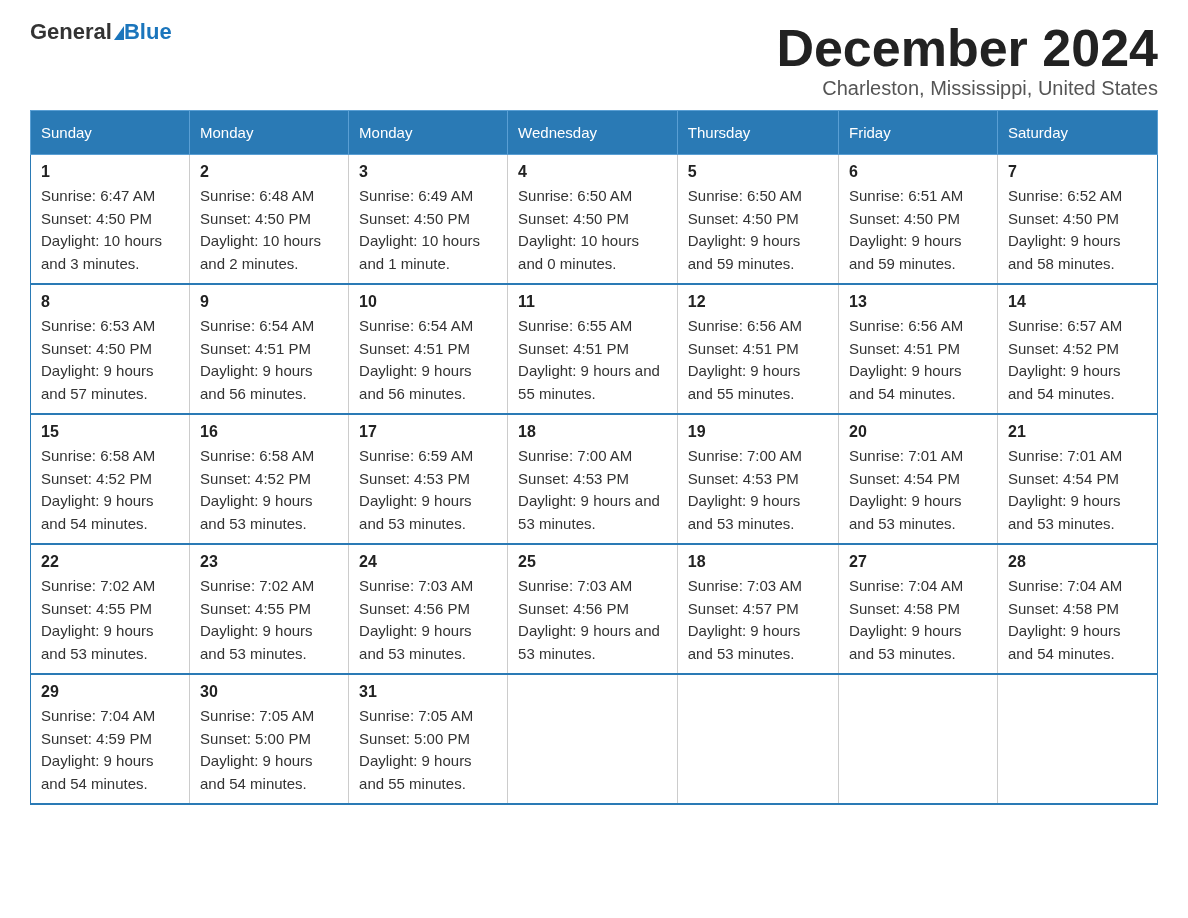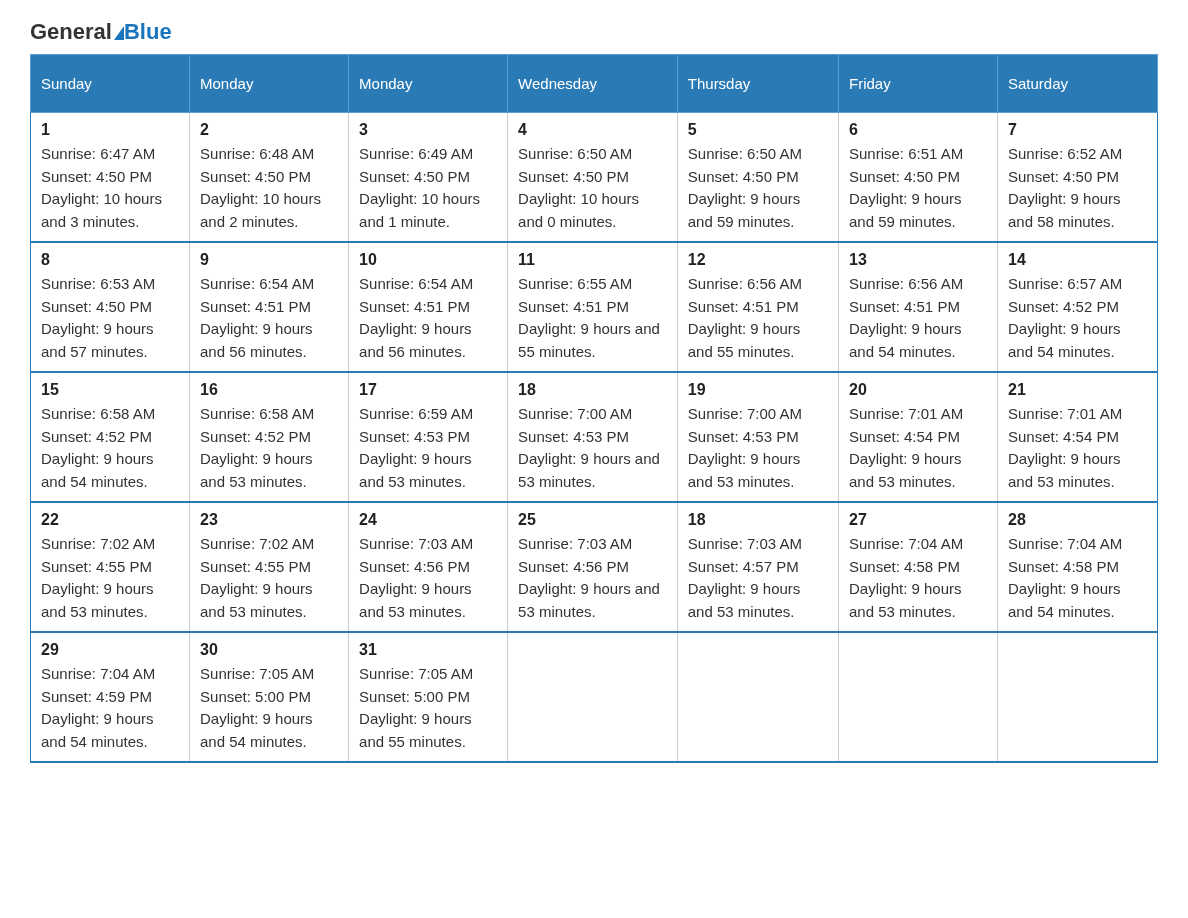--- a/index.html
+++ b/index.html
@@ -53,21 +53,21 @@
       border-collapse: collapse;
       margin-top: 8px;
     }
     thead tr {
       background-color: #2a7ab5;
     }
     thead th {
       color: #fff;
       font-size: 15px;
       font-weight: normal;
-      padding: 20px 10px;
+      padding: 13px 10px;
       text-align: left;
       border: 1px solid #5a9fd4;
     }
     tbody tr {
       border-bottom: 2px solid #2a7ab5;
     }
     tbody td {
       vertical-align: top;
       padding: 8px 10px;
       font-size: 13px;
@@ -99,20 +99,22 @@
 <body>
 
 <div class="header">
   <div class="logo">
     <div>
       <span class="logo-general">General</span><span class="logo-triangle"></span>
     </div>
     <div class="logo-blue">Blue</div>
   </div>
   <div class="title-block">
+    <div class="month-title">December 2024</div>
+    <div class="location">Charleston, Mississippi, United States</div>
   </div>
 </div>
 
 <table>
   <thead>
     <tr>
       <th>Sunday</th>
       <th>Monday</th>
       <th>Monday</th>
       <th>Wednesday</th>

